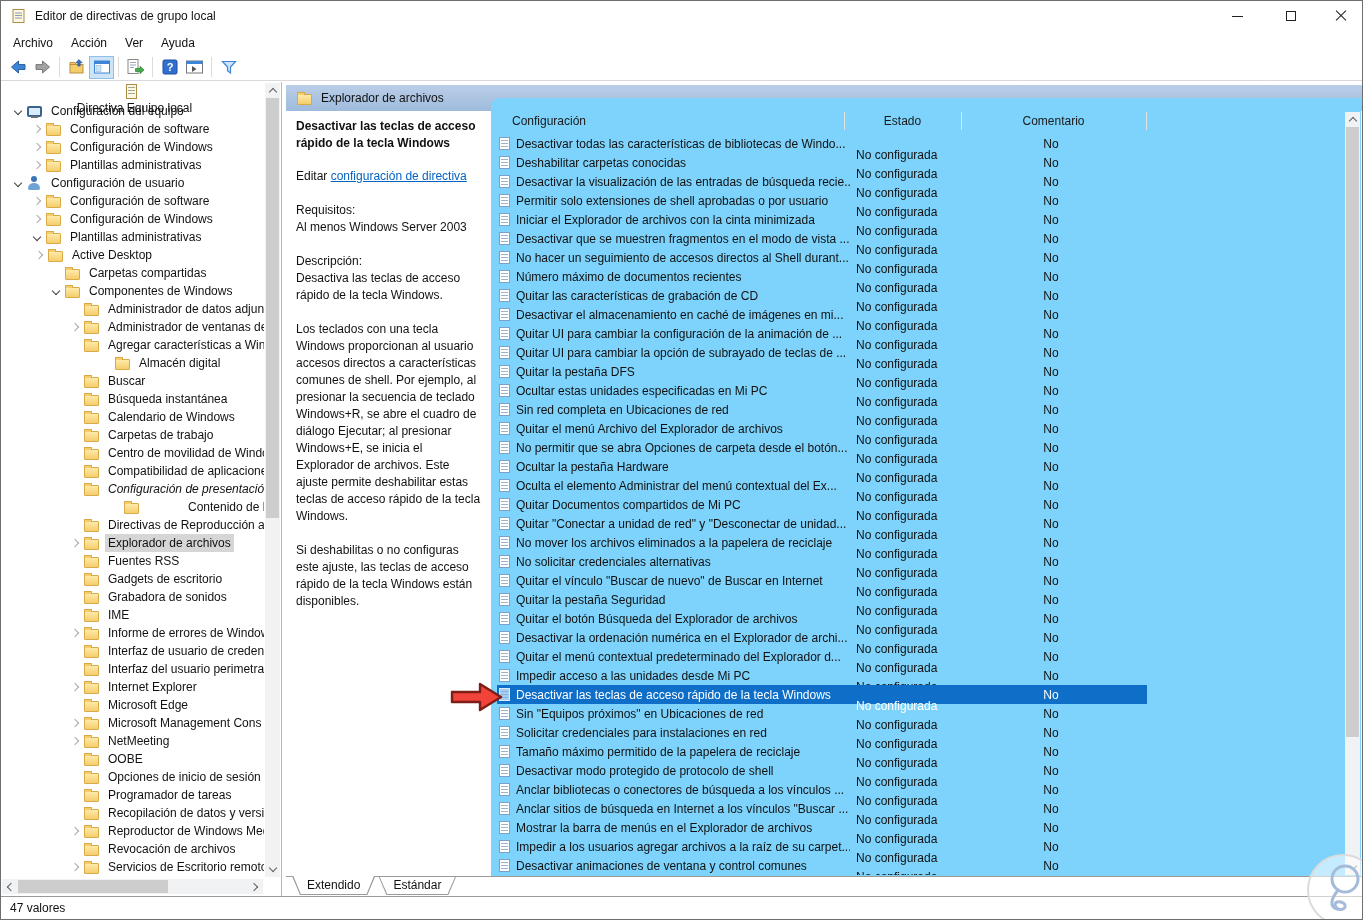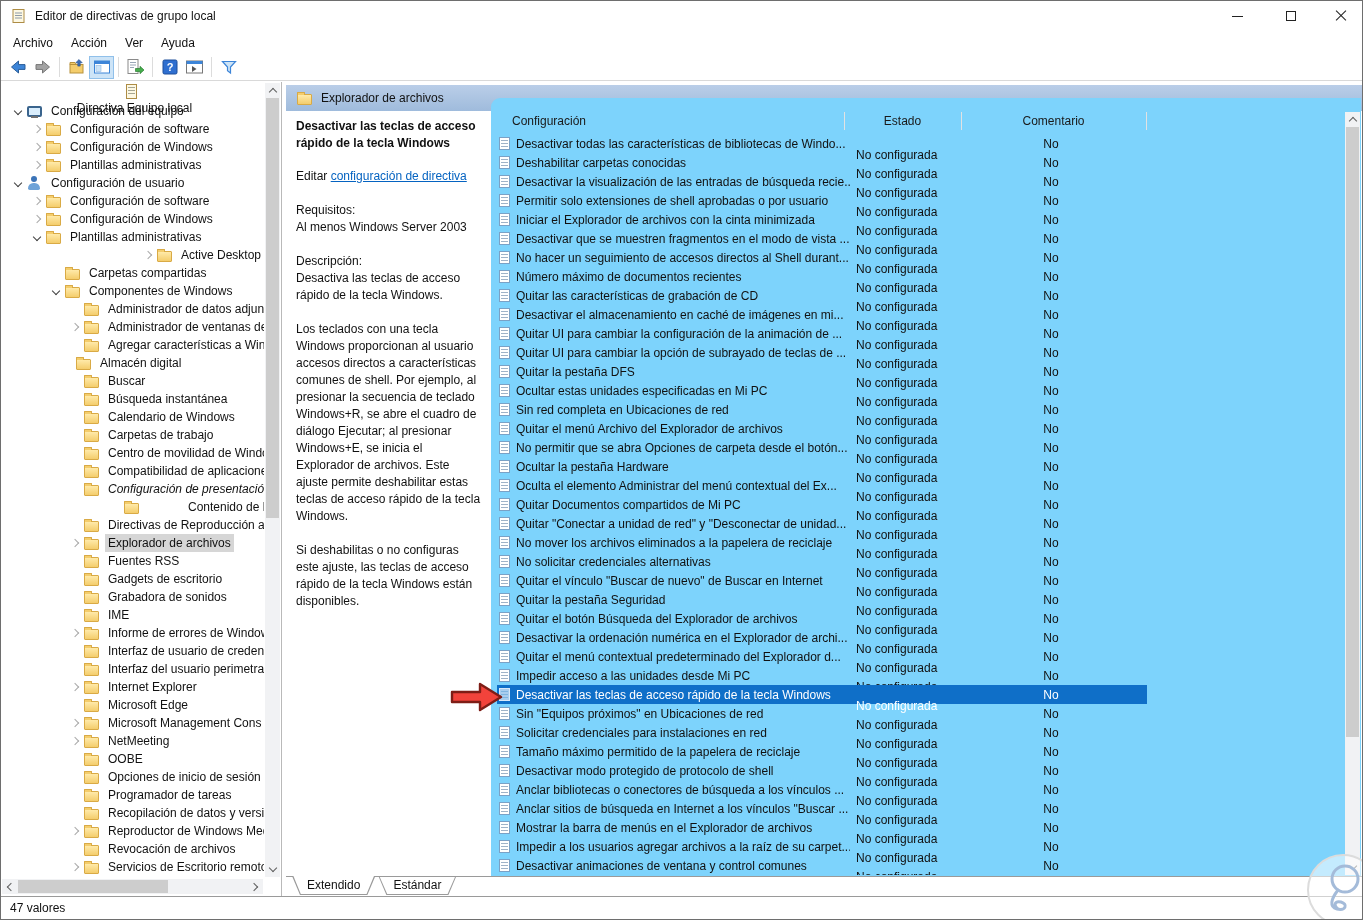--- a/index.html
+++ b/index.html
@@ -216,21 +216,21 @@
         <div class="trow" style="padding-left: 29px;">
           <span class="exp exp-closed"></span>
           <span class="tico ti-folder"></span>
           <span class="tlabel">Configuración de Windows</span>
         </div>
         <div class="trow" style="padding-left: 29px;">
           <span class="exp exp-open"></span>
           <span class="tico ti-folder"></span>
           <span class="tlabel">Plantillas administrativas</span>
         </div>
-        <div class="trow" style="padding-left: 60px; justify-content: flex-end;">
+        <div class="trow" style="padding-left: 31px;">
           <span class="exp exp-closed"></span>
           <span class="tico ti-folder"></span>
           <span class="tlabel">Active Desktop</span>
         </div>
         <div class="trow" style="padding-left: 48px;">
           <span class="exp exp-none"></span>
           <span class="tico ti-folder"></span>
           <span class="tlabel">Carpetas compartidas</span>
         </div>
         <div class="trow" style="padding-left: 48px;">
@@ -246,21 +246,21 @@
         <div class="trow" style="padding-left: 67px;">
           <span class="exp exp-closed"></span>
           <span class="tico ti-folder"></span>
           <span class="tlabel">Administrador de ventanas de</span>
         </div>
         <div class="trow" style="padding-left: 67px;">
           <span class="exp exp-none"></span>
           <span class="tico ti-folder"></span>
           <span class="tlabel">Agregar características a Wind</span>
         </div>
-        <div class="trow" style="padding-left: 59px;">
+        <div class="trow" style="padding-left: 98px;">
           <span class="exp exp-none"></span>
           <span class="tico ti-folder"></span>
           <span class="tlabel">Almacén digital</span>
         </div>
         <div class="trow" style="padding-left: 67px;">
           <span class="exp exp-none"></span>
           <span class="tico ti-folder"></span>
           <span class="tlabel">Buscar</span>
         </div>
         <div class="trow" style="padding-left: 67px;">

